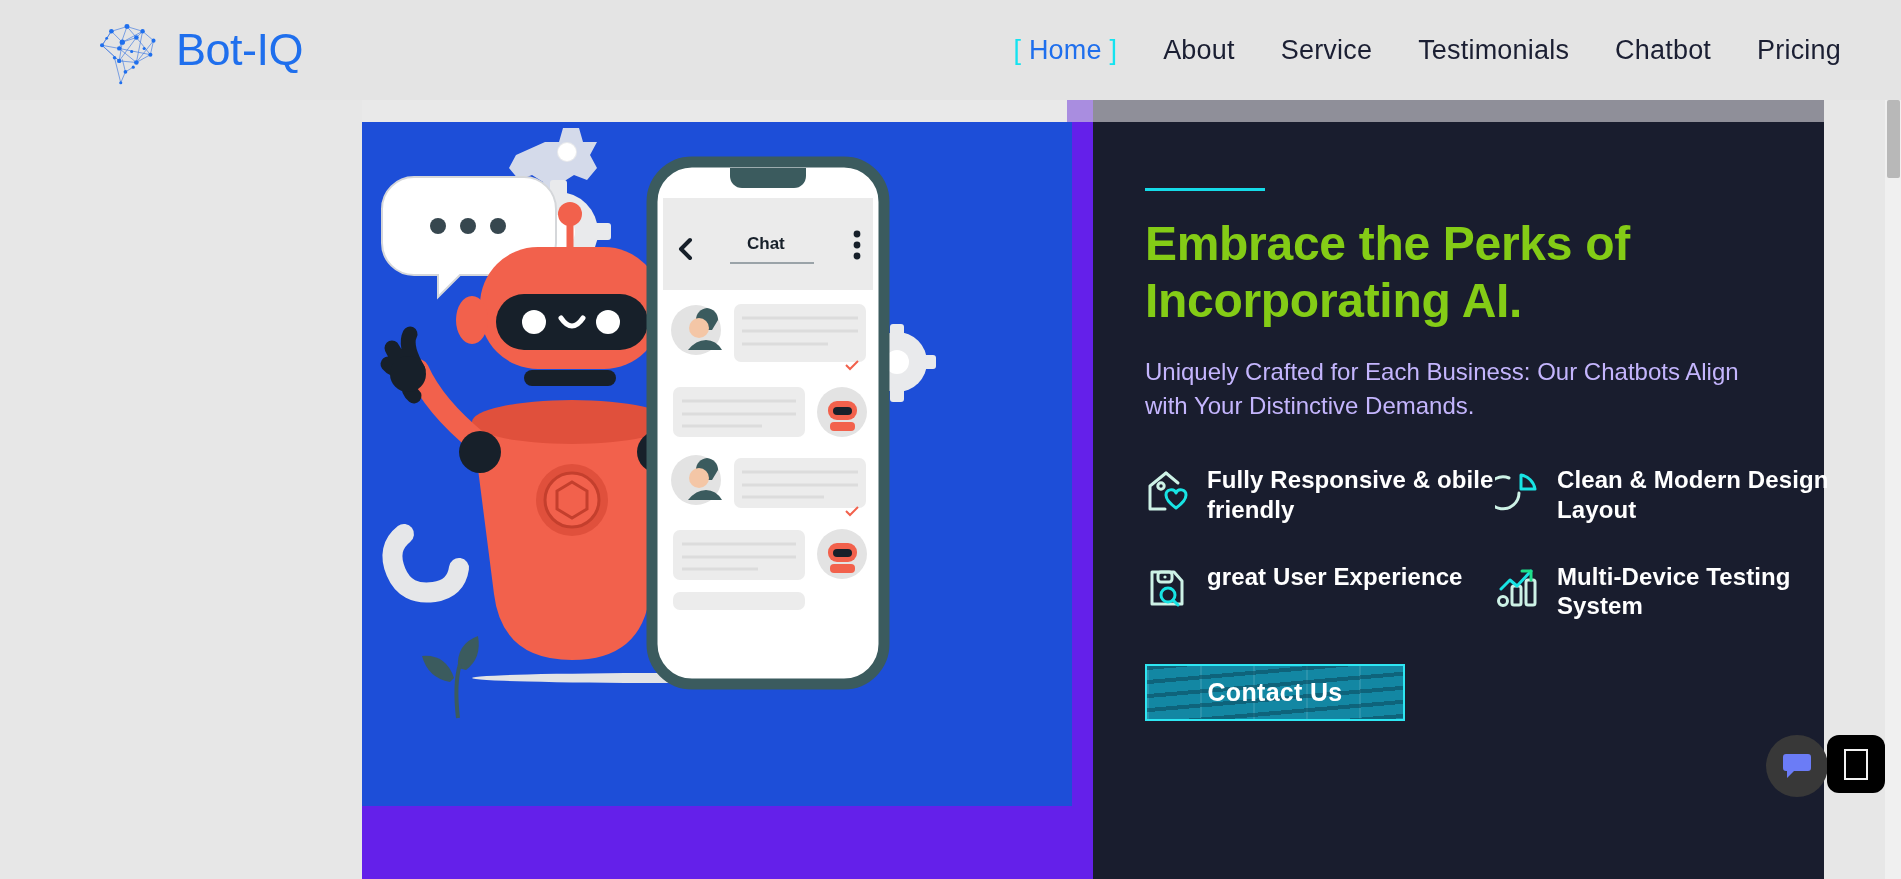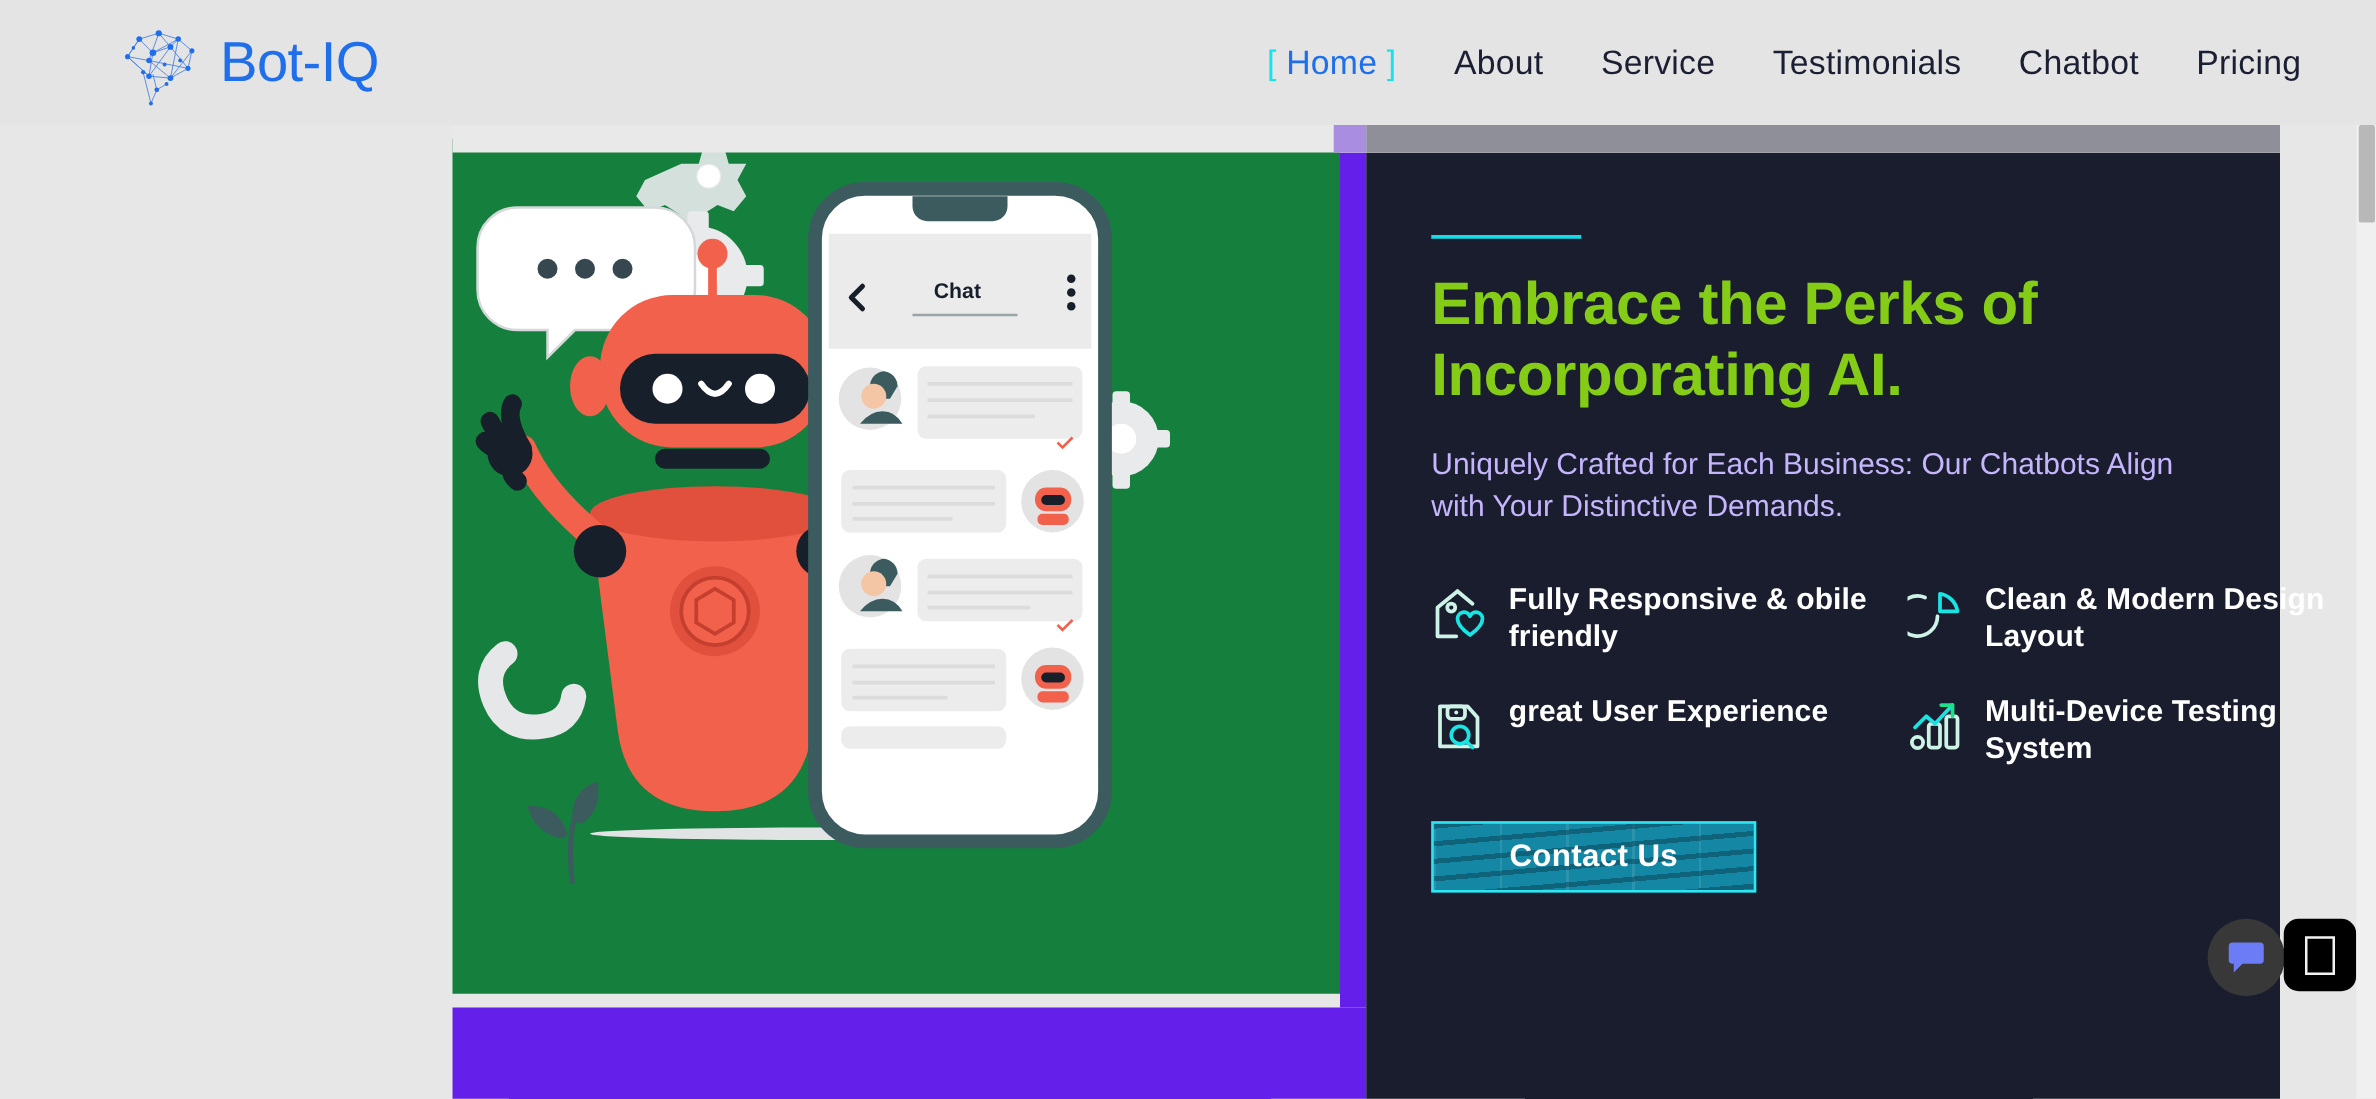--- a/index.html
+++ b/index.html
@@ -53,23 +53,23 @@
   }
   .band-grey {
     position: absolute; left: 1093px; top: 100px;
     width: 731px; height: 22px; background: #8f8f99; z-index: 6;
   }
 
   
   .hero { position: absolute; left: 0; top: 100px; width: 1901px; height: 779px; }
 
   .illus-card {
-    position: absolute; left: 362px; top: 11px;
+    position: absolute; left: 362px; top: 22px;
     width: 710px; height: 684px;
-    background: #15803d; overflow: hidden;
+    background: #1d4ed8; overflow: hidden;
   }
   .purple-strip {
     position: absolute; left: 1072px; top: 22px;
     width: 21px; height: 684px; background: #6420ea;
   }
   .purple-block {
     position: absolute; left: 362px; top: 706px;
     width: 731px; height: 173px; background: #6420ea;
   }
 
@@ -91,21 +91,21 @@
   }
   .subhead {
     margin-top: 26px;
     color: #c4b5fd; font-size: 24px; font-weight: 400;
     line-height: 1.42; max-width: 660px;
   }
 
   .features {
     margin-top: 42px;
     display: grid; grid-template-columns: 350px 350px;
-    row-gap: 38px; column-gap: 0px; gap: 31px;
+    row-gap: 38px; column-gap: 0px;
   }
   .feature { display: flex; align-items: flex-start; gap: 18px; }
   .feature-icon { width: 44px; height: 44px; flex: 0 0 44px; margin-top: 4px; }
   .feature-text {
     color: #ffffff; font-size: 24px; font-weight: 700;
     line-height: 1.22; letter-spacing: 0.1px;
   }
 
   .cta {
     margin-top: 44px;

